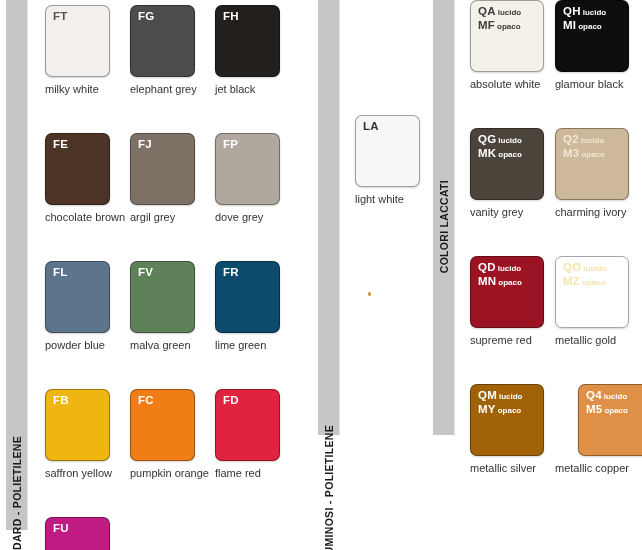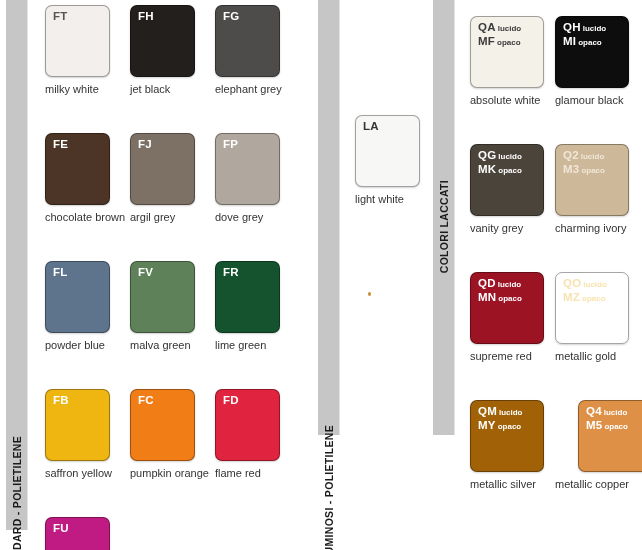--- a/index.html
+++ b/index.html
@@ -46,21 +46,21 @@
 
   #bar-laccati   { left: 433px; top: 0px; width: 22px; height: 435px; }
   #bar-laccati .vbar-text   { top: 180px; }
 
   
   .grid {
     position: absolute;
   }
   #grid-standard { left: 45px;  top: 5px;  width: 265px; }
   #grid-luminosi { left: 355px; top: 115px; width: 70px; }
-  #grid-laccati  { left: 470px; top: 16px;  width: 165px; }
+  #grid-laccati  { left: 470px; top: 0;  width: 165px; }
 
   .row {
     display: flex;
   }
   #grid-standard .row { margin-bottom: 38px; }
   #grid-laccati  .row { margin-bottom: 38px; }
 
   .cell {
     width: 65px;
     margin-right: 20px;
@@ -132,31 +132,31 @@
 
 <div class="grid" id="grid-standard">
     <div class="row">
       <div class="cell">
         <div class="swatch" style="background: rgb(242, 239, 236); text-align: right;">
           <div class="code" style="color: rgb(85, 85, 85);">FT</div>
         </div>
         <div class="caption">milky white</div>
       </div>
       <div class="cell">
+        <div class="swatch" style="background: rgb(78, 76, 74);">
+          <div class="code" style="color: rgb(255, 255, 255);">FG</div>
+        </div>
+        <div class="caption">elephant grey</div>
+      </div>
+      <div class="cell">
         <div class="swatch" style="background: rgb(35, 31, 29);">
           <div class="code" style="color: rgb(255, 255, 255);">FH</div>
         </div>
         <div class="caption">jet black</div>
       </div>
-      <div class="cell">
-        <div class="swatch" style="background: rgb(78, 76, 74);">
-          <div class="code" style="color: rgb(255, 255, 255);">FG</div>
-        </div>
-        <div class="caption">elephant grey</div>
-      </div>
     </div>
     <div class="row">
       <div class="cell">
         <div class="swatch" style="background: rgb(76, 53, 38);">
           <div class="code" style="color: rgb(255, 255, 255); text-align: center;">FE</div>
         </div>
         <div class="caption">chocolate brown</div>
       </div>
       <div class="cell">
         <div class="swatch" style="background: rgb(125, 113, 102);">
@@ -178,21 +178,21 @@
         </div>
         <div class="caption">powder blue</div>
       </div>
       <div class="cell">
         <div class="swatch" style="background: rgb(94, 129, 89);">
           <div class="code" style="color: rgb(255, 255, 255);">FV</div>
         </div>
         <div class="caption">malva green</div>
       </div>
       <div class="cell">
-        <div class="swatch" style="background: #14532d;">
+        <div class="swatch" style="background: #0c4a6e;">
           <div class="code" style="color: rgb(255, 255, 255);">FR</div>
         </div>
         <div class="caption">lime green</div>
       </div>
     </div>
     <div class="row">
       <div class="cell">
         <div class="swatch" style="background: rgb(239, 181, 16);">
           <div class="code" style="color: rgb(255, 255, 255);">FB</div>
         </div>

